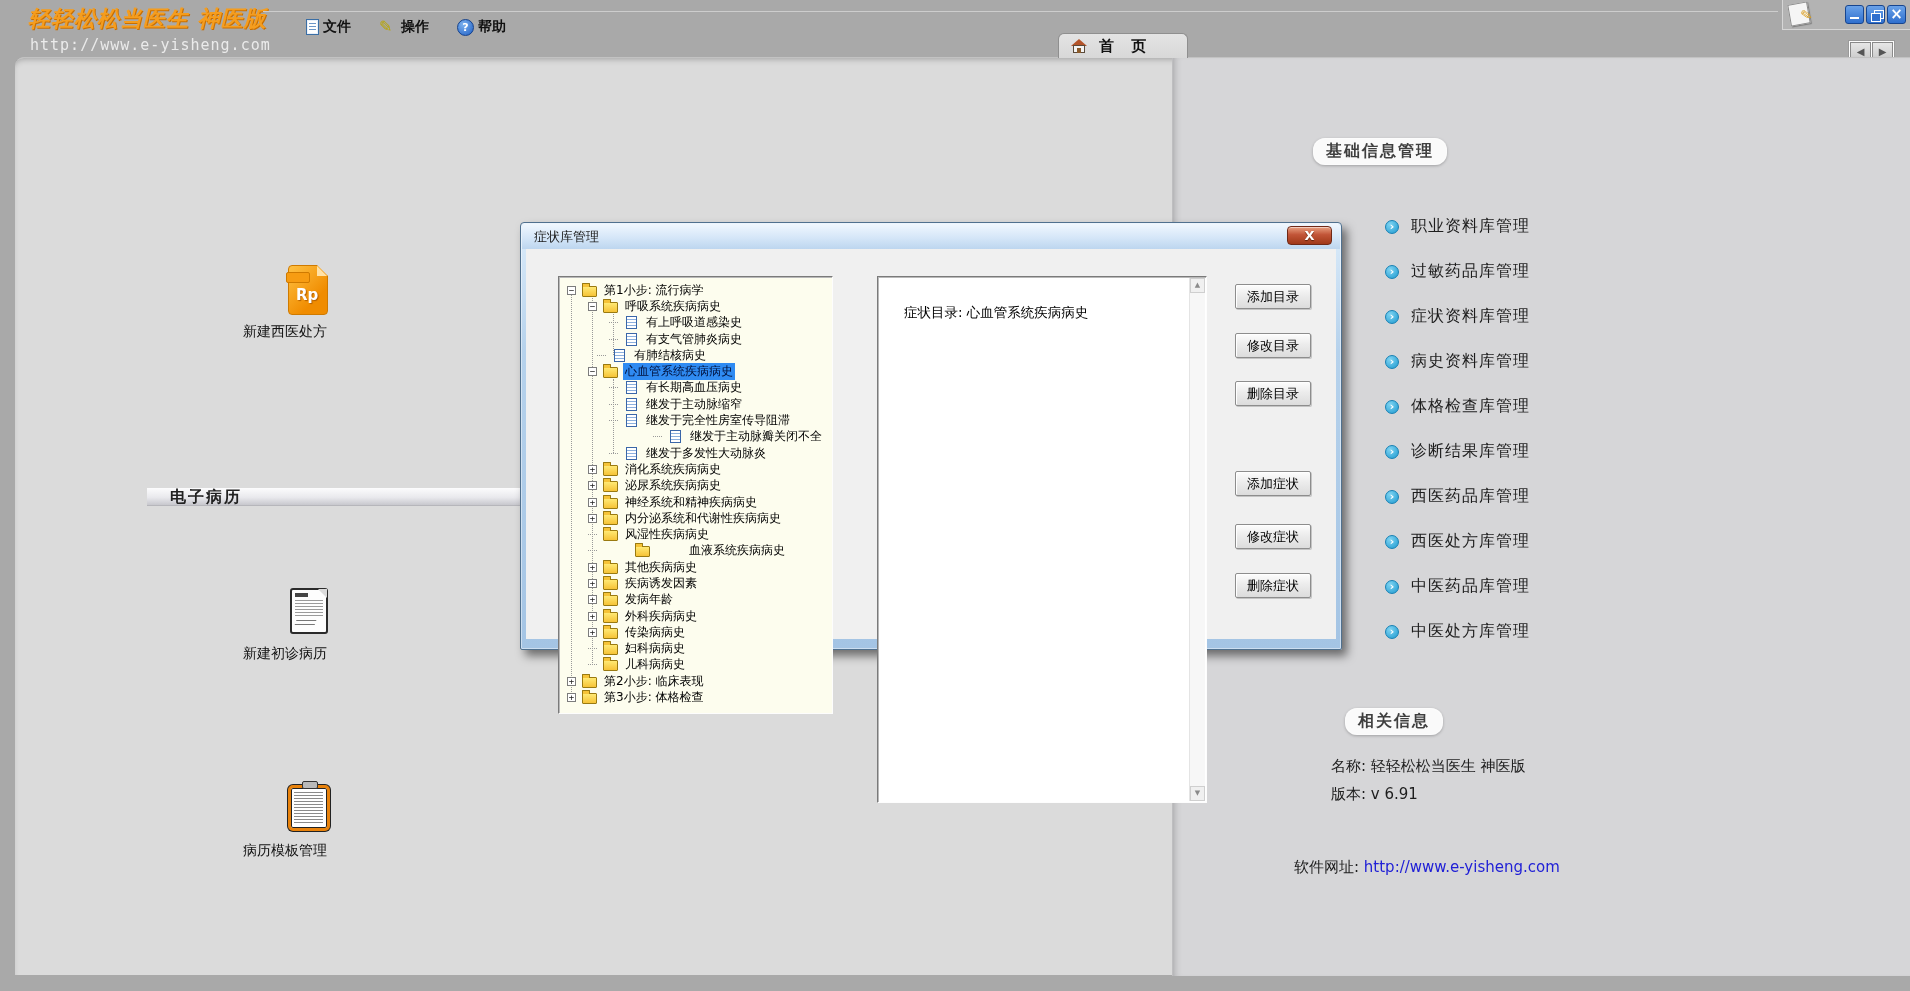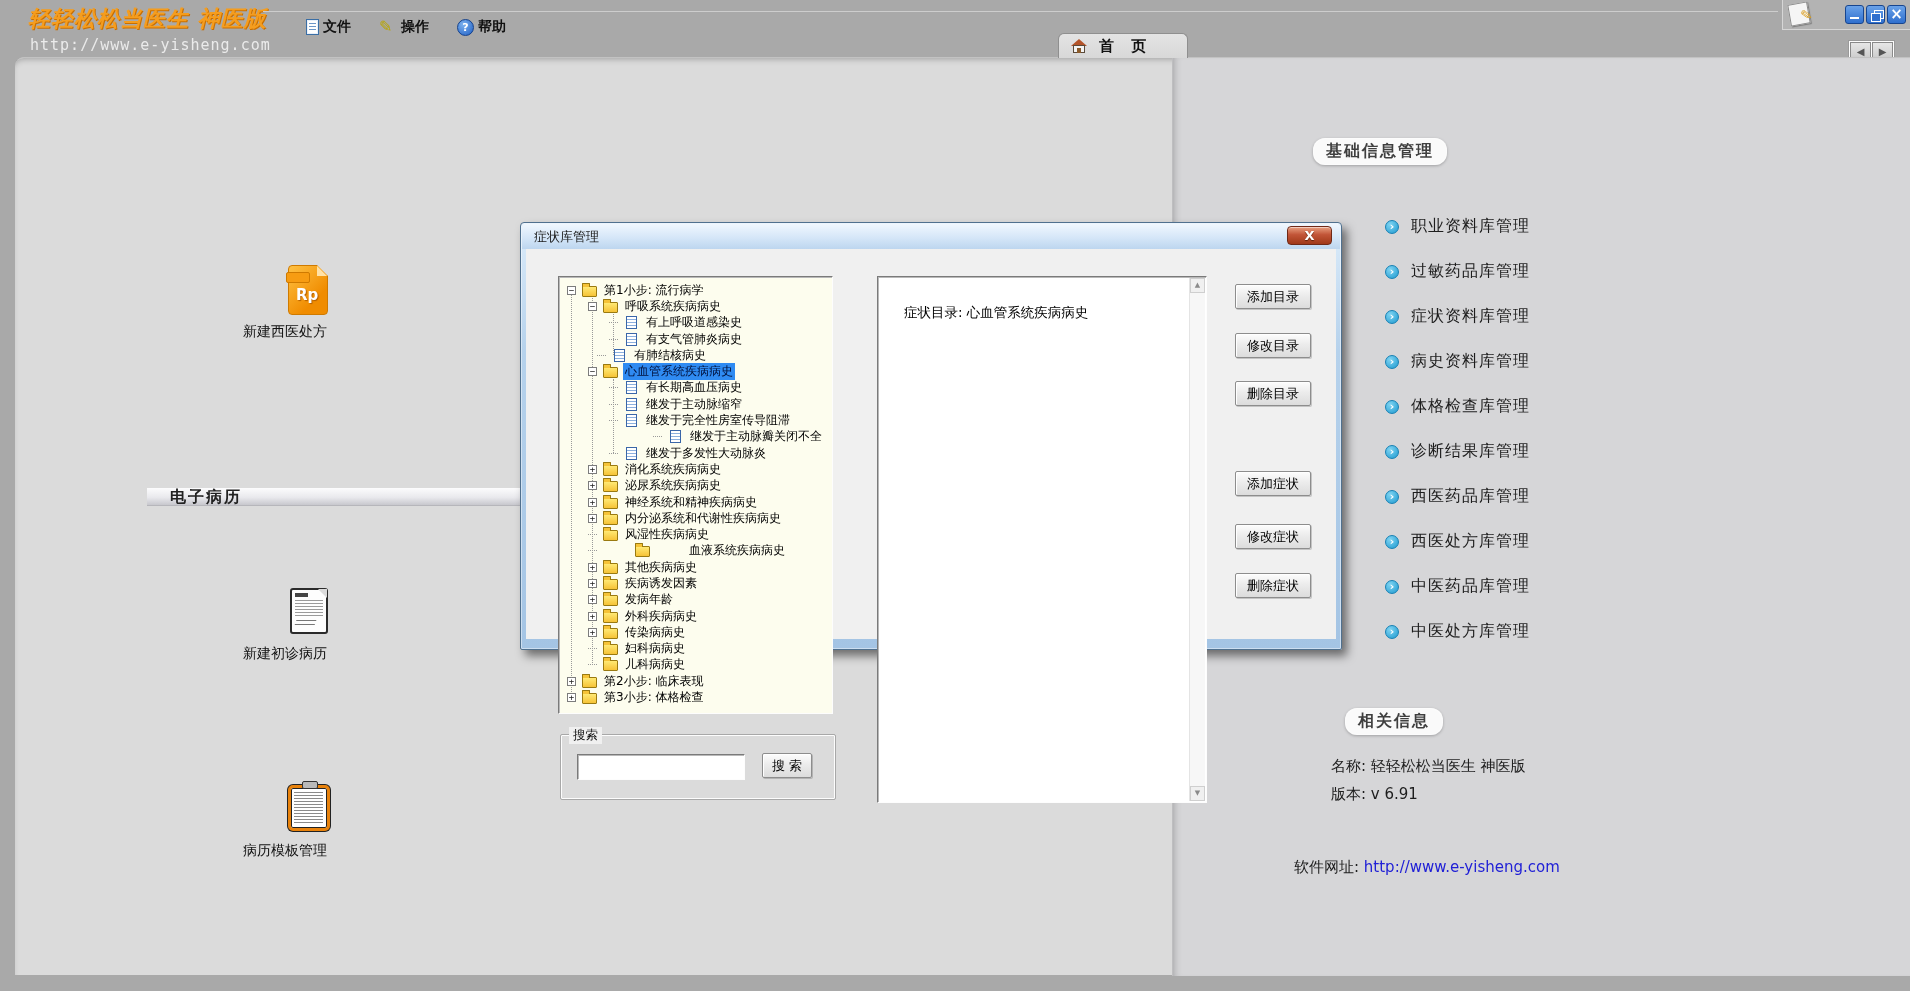--- a/index.html
+++ b/index.html
@@ -427,25 +427,20 @@
               <span class="tl">第2小步: 临床表现</span>
             </div>
             <div class="tree-row" style="padding-left: 7px;">
               <span class="tw-exp">+</span>
               <span class="tw-folder"></span>
               <span class="tl">第3小步: 体格检查</span>
             </div>
           </div>
       </div>
 
-      <div class="search-group">
-        <span class="legend">搜索</span>
-        <input class="search-input" type="text" value="" style="">
-        <button class="dbtn search-btn">搜 索</button>
-      </div>
 
       <div class="content-panel sunken">
         <div class="content-text">症状目录: 心血管系统疾病病史</div>
         <div class="vscroll">
           <div class="sarrow up">▲</div>
           <div class="sarrow down">▼</div>
         </div>
       </div>
 
       <div id="dlg-buttons">

